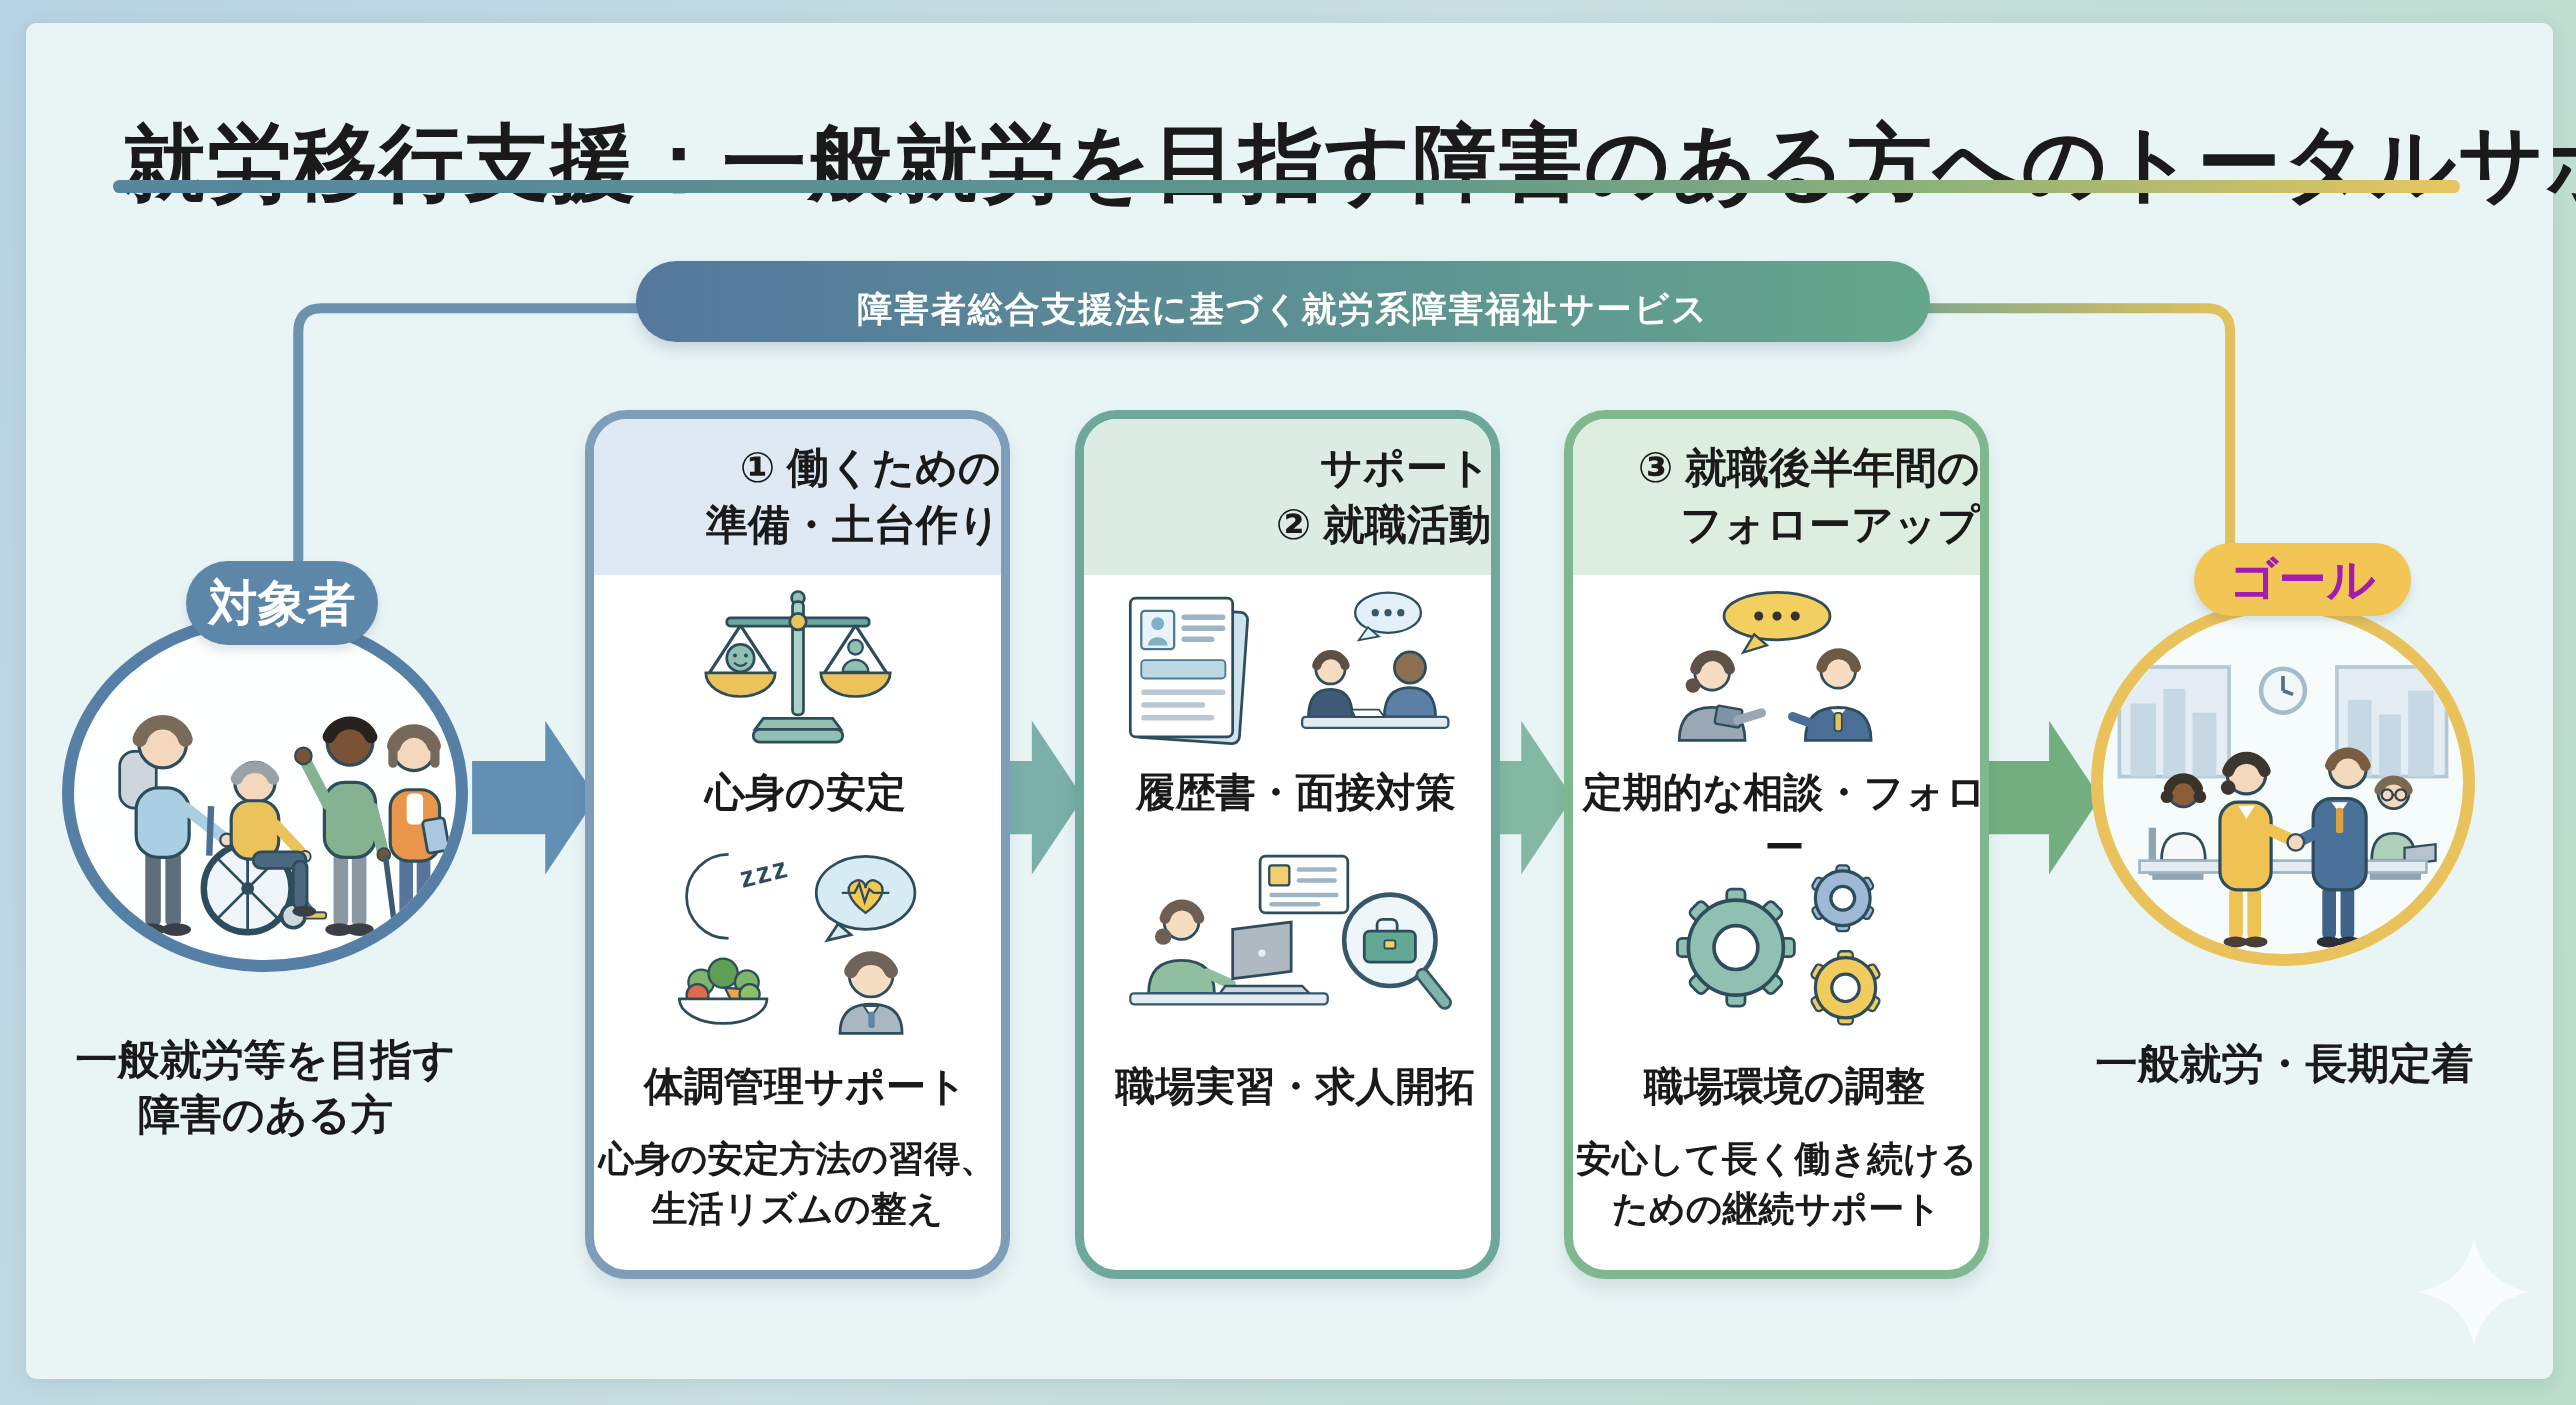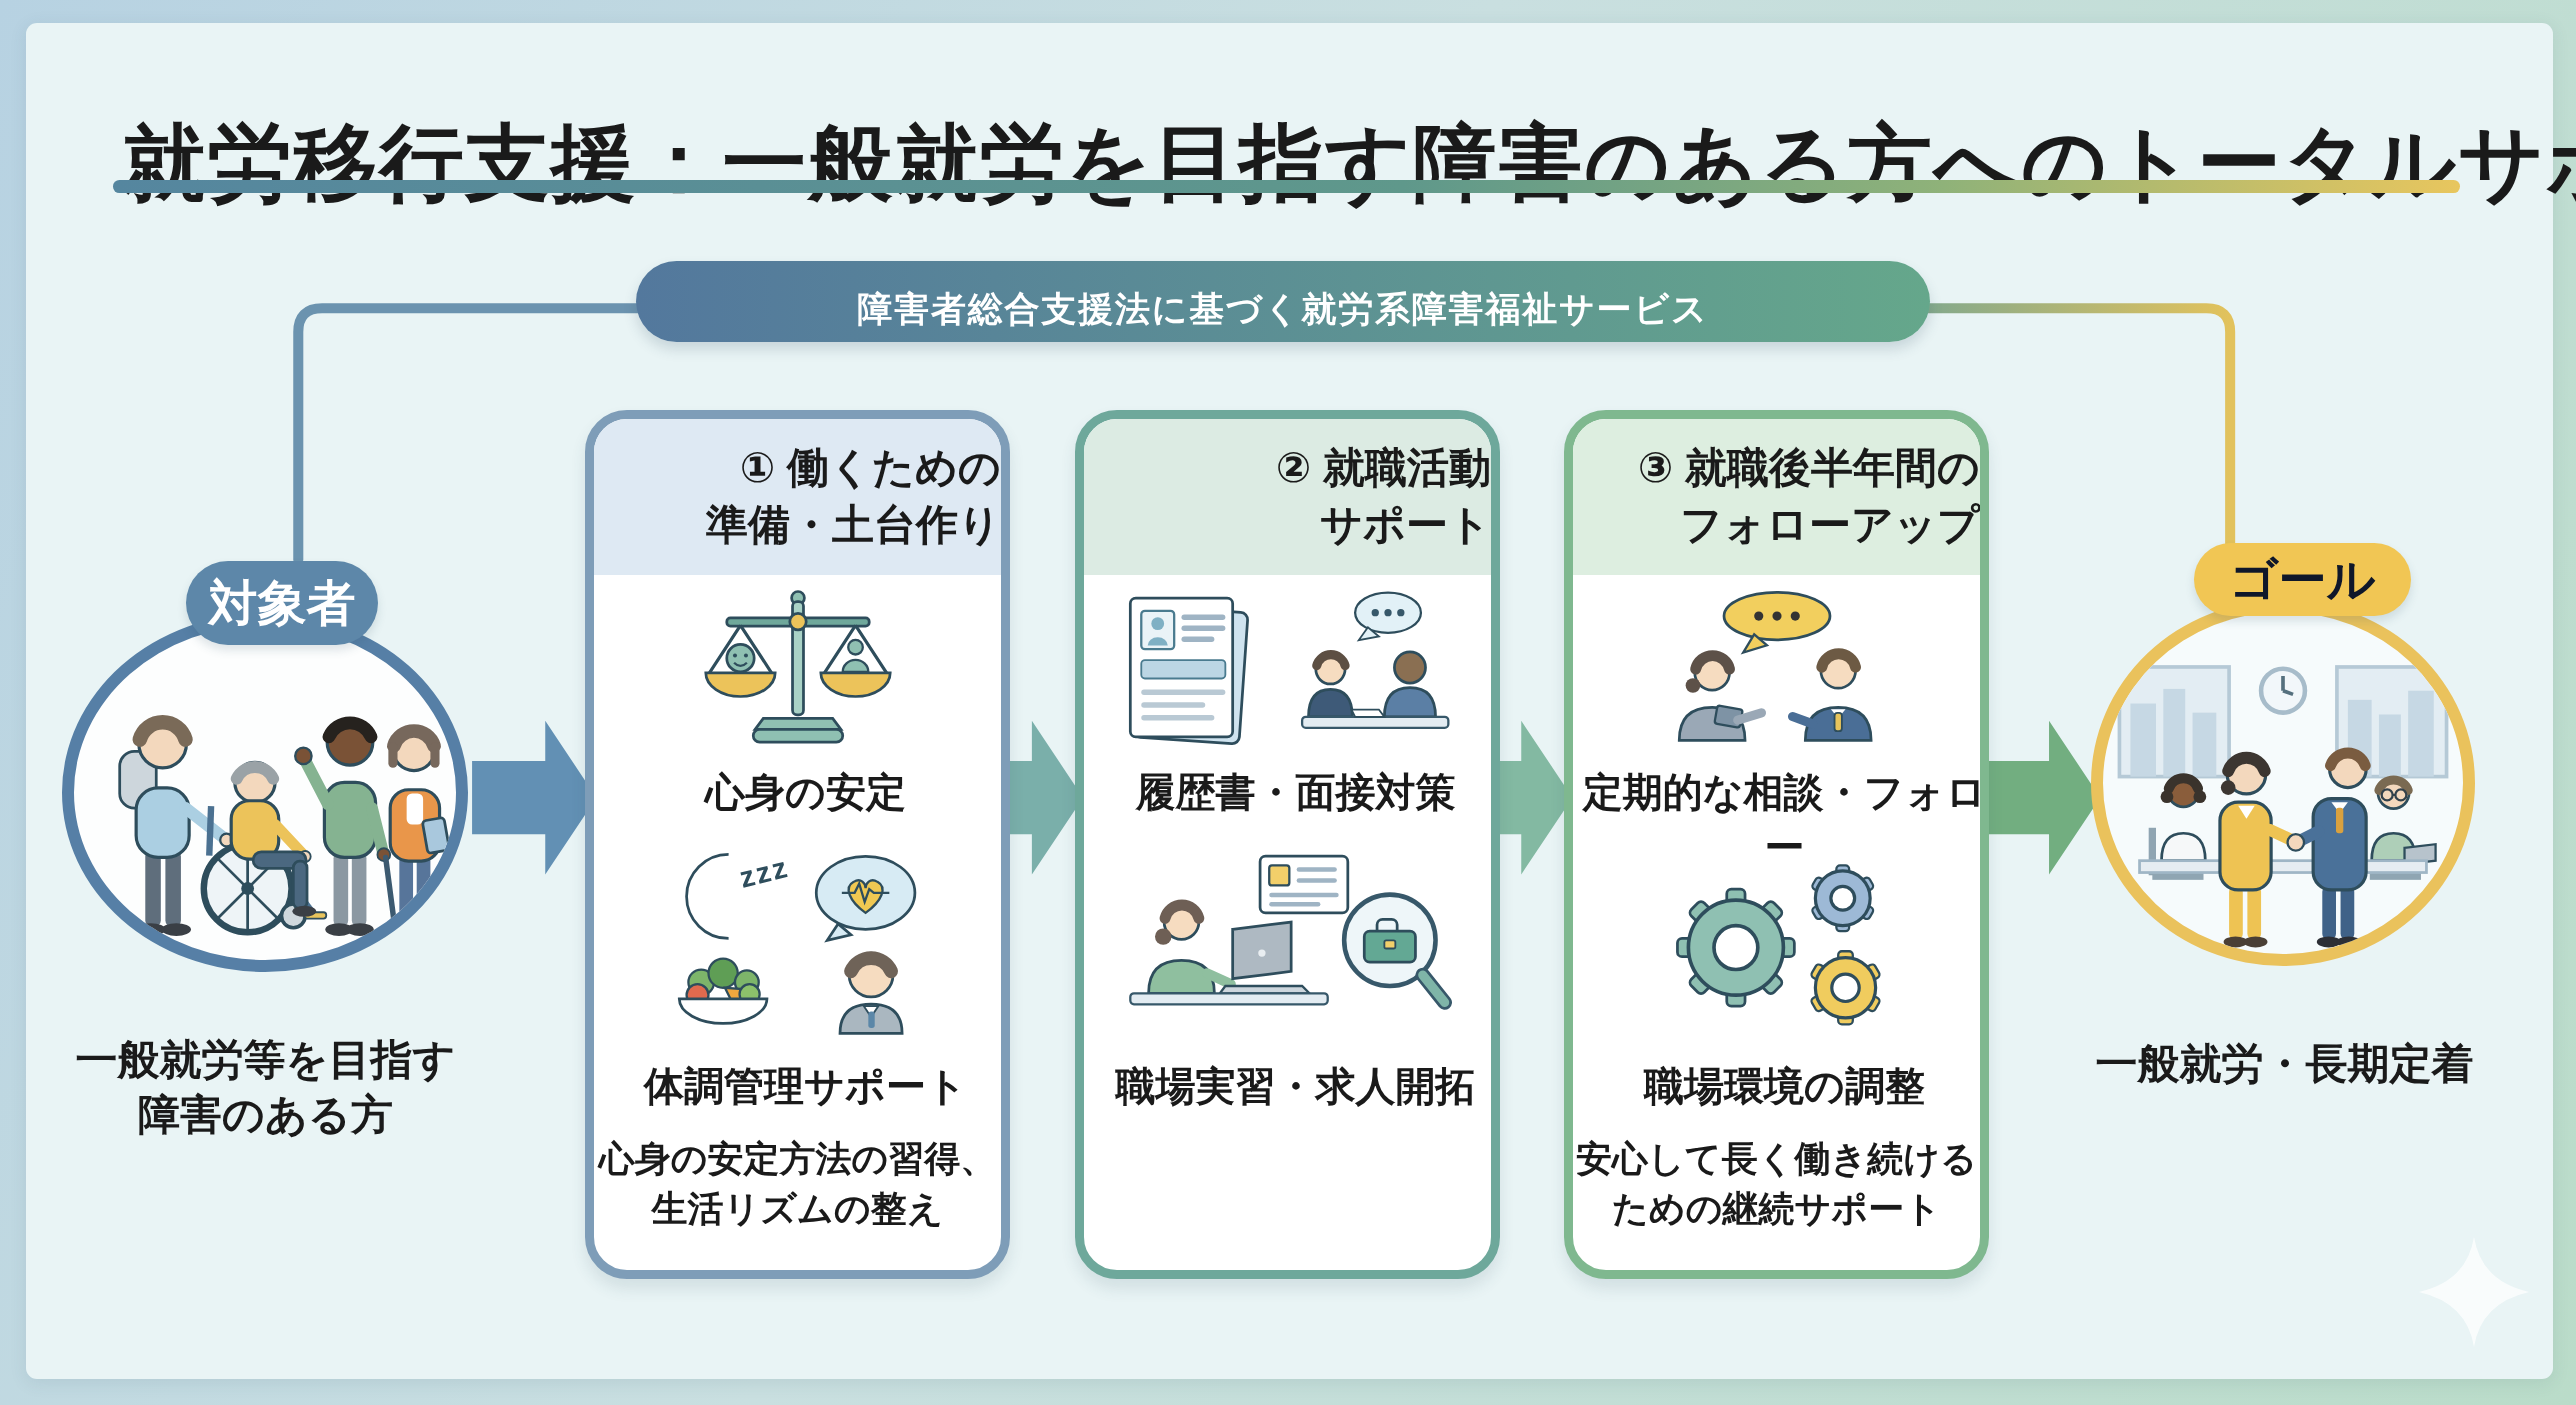--- a/index.html
+++ b/index.html
@@ -30,21 +30,21 @@
     box-shadow:0 7.3px 12.8px rgba(50,80,100,.18);z-index:5;
   }
   .overlay{position:absolute;left:0;top:0;width:2576px;height:1405px;z-index:2;}
   .badge{
     position:absolute;z-index:6;text-align:center;font-weight:900;
     box-shadow:0 5.5px 9.1px rgba(50,80,100,.15);
   }
   .subject-badge{left:186px;top:553px;width:192px;height:84px;border-radius:42px;
     background:var(--subject-badge,#5d87a9);color:#fff;font-size:49px;line-height:84px;margin-top:8px;}
   .goal-badge{left:2194px;top:543px;width:217px;height:73px;border-radius:37px;
-    background:var(--goal-badge,#f1c654);color:#0f172a;font-size:48px;line-height:73px;}
+    background:var(--goal-badge,#f1c654);color:#a21caf;font-size:48px;line-height:73px;}
   .scene-circle{position:absolute;border-radius:50%;overflow:hidden;z-index:4;background:#fdfefe;}
   .subject-circle{left:62px;top:613px;width:382px;height:335px;border:12px solid var(--subject,#567fa6);}
   .goal-circle{left:2091px;top:600px;width:360px;height:342px;border:12.8px solid var(--goal,#eac25c);background:#f6fbfc;}
   .scene-circle svg{position:absolute;left:0;top:0;width:100%;height:100%;}
   .caption{
     position:absolute;text-align:center;font-weight:900;font-size:42px;line-height:55px;z-index:3;
   }
   .subject-caption{left:0;top:1032px;width:531px;}
   .goal-caption{left:2022px;top:1036px;width:525px;}
   .step{
@@ -286,22 +286,22 @@
   </div>
   <div class="row-label label2">体調管理サポート</div>
   <div class="summary">
     <div>心身の安定方法の習得、</div>
     <div>生活リズムの整え</div>
   </div>
 </div>
 
 <div class="step step2" style="--accent: #6ea89b; --head-bg: #dcebe3;">
   <div class="step-header">
+    <div>サポート</div>
     <div>② 就職活動</div>
-    <div>サポート</div>
   </div>
   <div class="row-icon icon1">
     <svg viewBox="0 0 360 180" width="329" height="165">
       <g>
         <rect x="16" y="26" width="116" height="144" rx="8" fill="#cfe3ef" stroke="#2e4d5c" stroke-width="3" transform="rotate(4 74 98)"></rect>
         <rect x="8" y="14" width="112" height="152" rx="6" fill="#ffffff" stroke="#2e4d5c" stroke-width="3"></rect>
         <rect x="20" y="28" width="36" height="42" rx="4" fill="#eaf3f7" stroke="#4a7b8f" stroke-width="2.5"></rect>
         <circle cx="38" cy="42" r="7" fill="#7fb0c4"></circle>
         <path d="M27 66 a11 9 0 0 1 22 0 z" fill="#7fb0c4"></path>
         <rect x="64" y="32" width="48" height="6" rx="3" fill="#9fb4c4"></rect>

